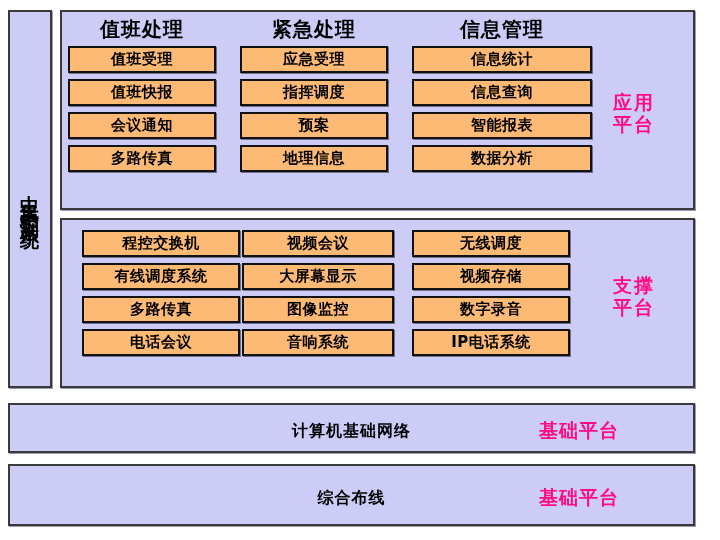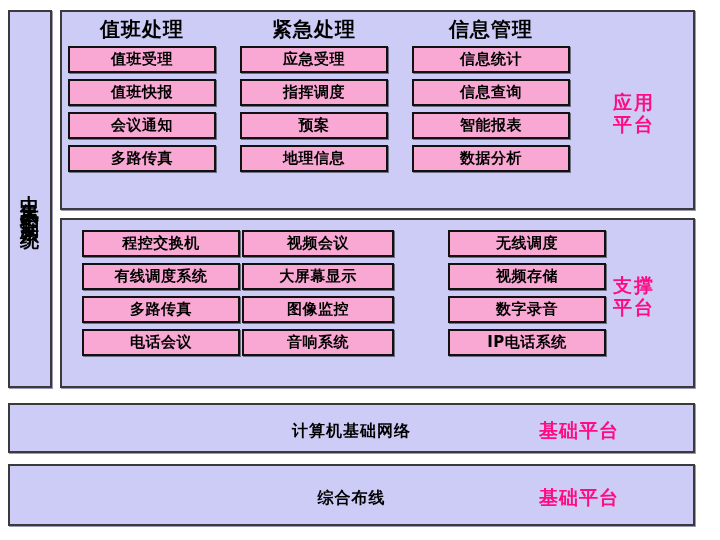--- a/index.html
+++ b/index.html
@@ -74,47 +74,47 @@
     height: 100%;
   }
 
   .col {
     position: absolute;
     top: 0;
     height: 100%;
   }
   #app-panel .col-0 { left: 6px;   width: 148px; }
   #app-panel .col-1 { left: 178px; width: 148px; }
-  #app-panel .col-2 { left: 350px; width: 158px; }
+  #app-panel .col-2 { left: 350px; width: 180px; }
   #app-panel .col-label { left: 516px; width: 112px; }
 
   #sup-panel .col-0 { left: 20px;   width: 158px; font-family: Liberation Serif, serif; }
   #sup-panel .col-1 { left: 180px; width: 152px; }
-  #sup-panel .col-2 { left: 350px; width: 158px; margin-left: 36px; }
+  #sup-panel .col-2 { left: 350px; width: 158px; }
   #sup-panel .col-label { left: 516px; width: 112px; }
 
   .col-title {
     font-size: 20px;
     font-weight: bold;
     color: #000000;
     text-align: center;
     letter-spacing: 1px;
     height: 34px;
     line-height: 34px;
     white-space: nowrap;
   }
 
   .btn-list {
     display: flex;
     flex-direction: column;
     gap: 6px;
   }
 
   .gbtn {
-    background: #f9a8d4;
+    background: #fdba74;
     border: 2px solid #111111;
     box-sizing: border-box;
     height: 27px;
     line-height: 23px;
     text-align: center;
     font-size: 15px;
     font-weight: bold;
     color: #000000;
     letter-spacing: 0.5px;
     white-space: nowrap;

